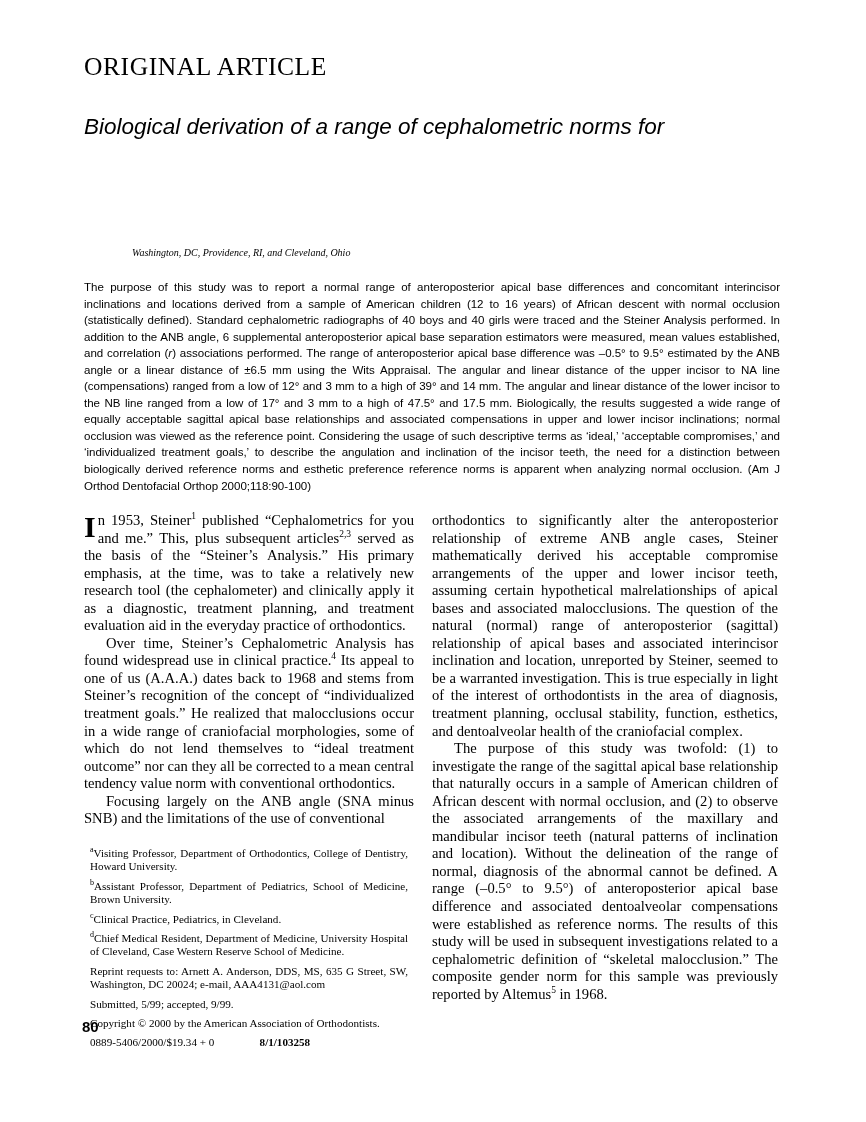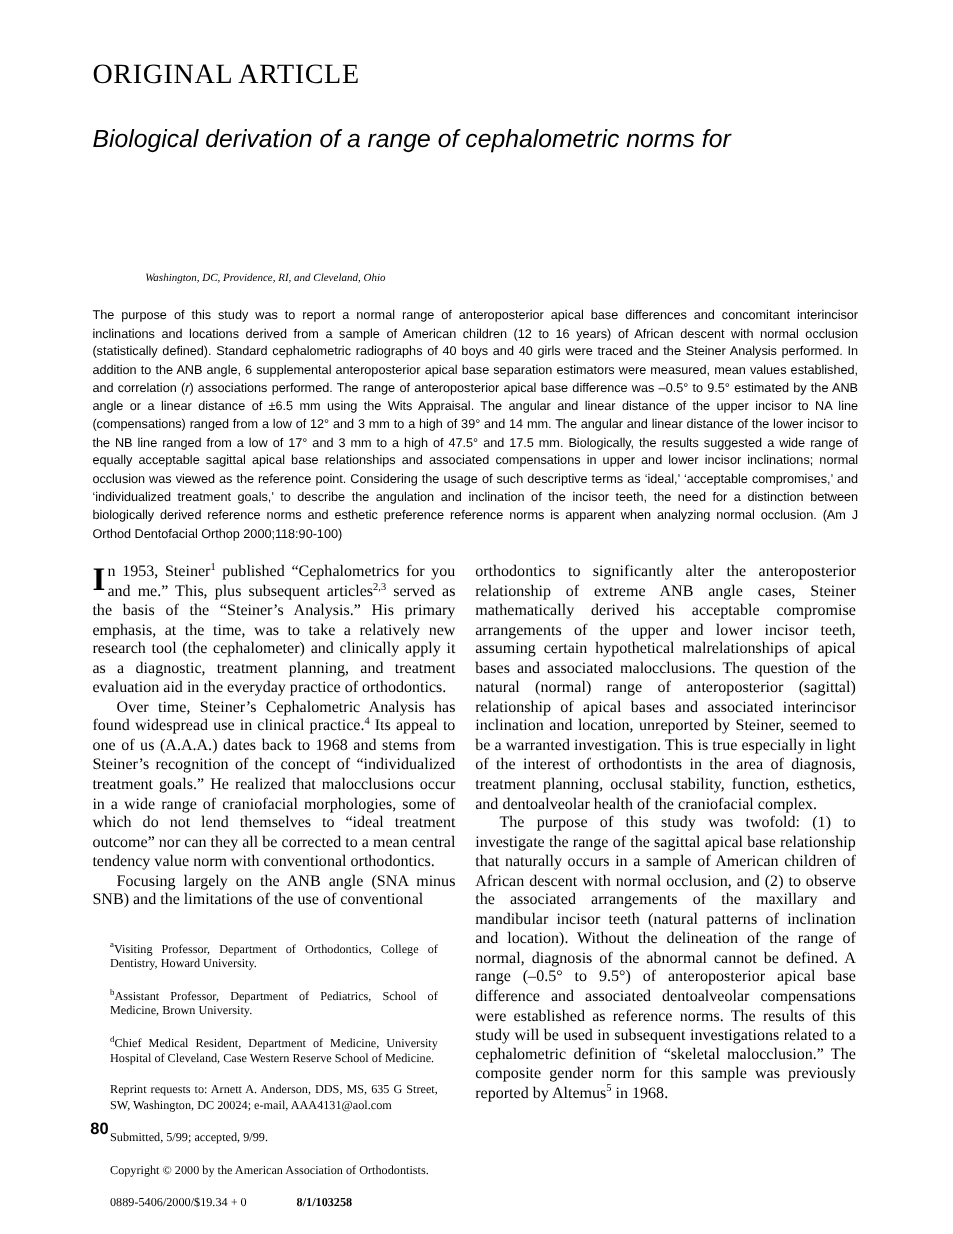--- a/index.html
+++ b/index.html
@@ -118,21 +118,21 @@
     position: absolute;
     left: 84px;
     top: 841px;
     width: 330px;
     font-family: "Liberation Serif", serif;
     font-size: 11.1px;
     line-height: 13.4px;
     text-align: justify;
     color: #000;
   }
-  .footnotes p { margin: 16px; }
+  .footnotes p { margin: 6px; }
   .footnotes sup { font-size: 8px; vertical-align: super; line-height: 0; }
   .footnotes .bold { font-weight: bold; padding-left: 37px; }
 
   .page-number {
     position: absolute;
     left: 82px;
     top: 1018px;
     font-family: "Liberation Sans", sans-serif;
     font-weight: bold;
     font-size: 15px;
@@ -162,20 +162,21 @@
   </div>
 
   <div class="col col-right">
     <p class="first">orthodontics to significantly alter the anteroposterior relationship of extreme ANB angle cases, Steiner mathematically derived his acceptable compromise arrangements of the upper and lower incisor teeth, assuming certain hypothetical malrelationships of apical bases and associated malocclusions. The question of the natural (normal) range of anteroposterior (sagittal) relationship of apical bases and associated interincisor inclination and location, unreported by Steiner, seemed to be a warranted investigation. This is true especially in light of the interest of orthodontists in the area of diagnosis, treatment planning, occlusal stability, function, esthetics, and dentoalveolar health of the craniofacial complex.</p>
     <p><span>The purpose of this study was twofold: (1) to investigate the range of the sagittal apical base relationship that naturally occurs in a sample of American children of African descent with normal occlusion, and (2) to observe the associated arrangements of the maxillary and mandibular incisor teeth (natural patterns of inclination and location). Without the delineation of the range of normal, diagnosis of the abnormal cannot be defined. A range (–0.5° to 9.5°) of anteroposterior apical base difference and associated dentoalveolar compensations were established as reference norms. The results of this study will be used in subsequent investigations related to a cephalometric definition of “skeletal malocclusion.” The composite gender norm for this sample was previously reported by Altemus</span><sup>5</sup><span> in 1968.</span></p>
   </div>
 
   <div class="footnotes">
     <p><sup>a</sup><span>Visiting Professor, Department of Orthodontics, College of Dentistry, Howard University.</span></p>
     <p><sup>b</sup><span>Assistant Professor, Department of Pediatrics, School of Medicine, Brown University.</span></p>
+    <p><sup>c</sup><span>Clinical Practice, Pediatrics, in Cleveland.</span></p>
     <p><sup>d</sup><span>Chief Medical Resident, Department of Medicine, University Hospital of Cleveland, Case Western Reserve School of Medicine.</span></p>
     <p>Reprint requests to: Arnett A. Anderson, DDS, MS, 635 G Street, SW, Washington, DC 20024; e-mail, AAA4131@aol.com</p>
     <p>Submitted, 5/99; accepted, 9/99.</p>
     <p>Copyright © 2000 by the American Association of Orthodontists.</p>
     <p><span>0889-5406/2000/$19.34 + 0</span><span>&nbsp;&nbsp;&nbsp;</span><span class="bold">8/1/103258</span></p>
   </div>
 
   <div class="page-number">80</div>
 
 </div>

